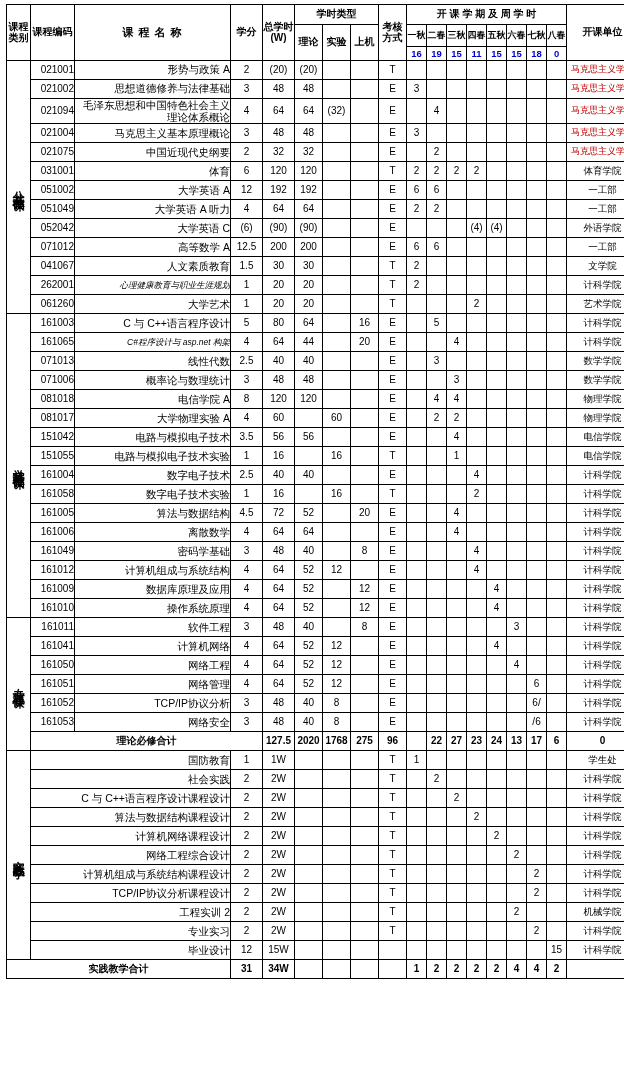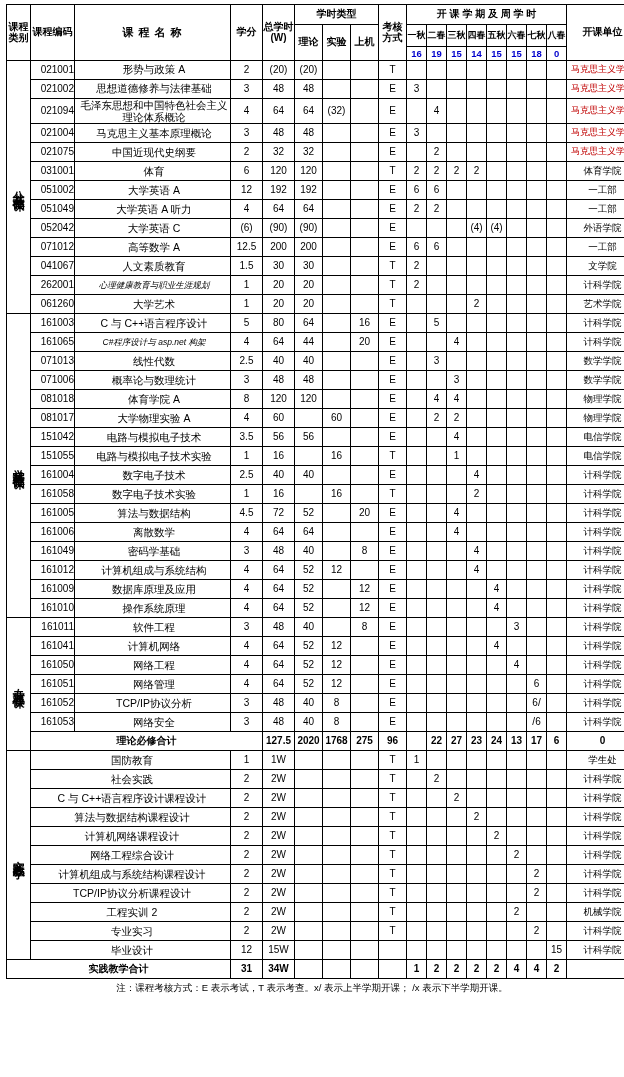--- a/index.html
+++ b/index.html
@@ -4,21 +4,21 @@
 <style>
   html,body{margin:0;padding:0;background:#fff;}
   body{font-family:"Liberation Sans","DejaVu Sans",sans-serif;color:#000;}
   #sheet{width:624px;height:1077px;position:relative;padding:4px 6px 0 6px;box-sizing:border-box;}
   table{border-collapse:collapse;width:612px;table-layout:fixed;}
   td,th{border:1px solid #000;font-size:10px;line-height:1.05;text-align:center;vertical-align:middle;padding:0;}
   .hdr{font-weight:bold;font-size:11px;letter-spacing:1px;}
   .hdr-sm{font-weight:bold;font-size:10px;}
   .catcell{font-weight:bold;font-size:12px;letter-spacing:2px;width:22px;}
   .code{font-size:10px;text-align:right;padding-left:3px;white-space:nowrap;}
-  .cname{font-size:10.5px;text-align:center;padding-left:3px;white-space:nowrap;overflow:hidden;}
+  .cname{font-size:10.5px;text-align:right;padding-left:3px;white-space:nowrap;overflow:hidden;}
   .cname.small{font-size:8.5px;font-style:italic;}
   .cname.wrap{white-space:normal;line-height:1.15;}
   .dept{font-size:9.5px;}
   .dept.red{color:#c00000;font-size:9px;}
   .num{font-size:10px;}
   .weekhdr{font-size:9px;font-weight:bold;}
   .weeknum{color:#0000cc;font-size:9.5px;font-weight:bold;}
   .totrow td{font-weight:bold;}
   .note{font-size:9.5px;margin-top:3px;text-align:center;}
   .vtxt{writing-mode:vertical-rl;text-orientation:upright;letter-spacing:2px;display:inline-block;}
@@ -72,21 +72,21 @@
       <td class="weekhdr">四春</td>
       <td class="weekhdr">五秋</td>
       <td class="weekhdr">六春</td>
       <td class="weekhdr">七秋</td>
       <td class="weekhdr">八春</td>
     </tr>
     <tr style="height:14px">
       <td class="weeknum">16</td>
       <td class="weeknum">19</td>
       <td class="weeknum">15</td>
-      <td class="weeknum">14</td>
+      <td class="weeknum">11</td>
       <td class="weeknum">15</td>
       <td class="weeknum">15</td>
       <td class="weeknum">18</td>
       <td class="weeknum">0</td>
     </tr>
   </thead>
   <tbody id="tbody">
         <tr>
           <td class="catcell" rowspan="13"><span class="vtxt">公共基础课</span></td>
           <td class="code">021001</td>
@@ -407,21 +407,21 @@
           <td class="num">3</td>
           <td class="num"></td>
           <td class="num"></td>
           <td class="num"></td>
           <td class="num"></td>
           <td class="num"></td>
           <td class="dept">数学学院</td>
         </tr>
         <tr>
           <td class="code">081018</td>
-          <td class="cname">体育学院 A</td>
+          <td class="cname">电信学院 A</td>
           <td class="num">8</td>
           <td class="num">120</td>
           <td class="num">120</td>
           <td class="num"></td>
           <td class="num"></td>
           <td class="num">E</td>
           <td class="num"></td>
           <td class="num">4</td>
           <td class="num">4</td>
           <td class="num"></td>
@@ -985,14 +985,13 @@
           <td class="num">2</td>
           <td class="num">2</td>
           <td class="num">2</td>
           <td class="num">4</td>
           <td class="num">4</td>
           <td class="num">2</td>
           <td class="dept"></td>
         </tr>
       </tbody>
 </table>
-<div class="note">注：课程考核方式：E 表示考试，T 表示考查。x/ 表示上半学期开课； /x 表示下半学期开课。</div>
 </div>
 
 </body></html>

